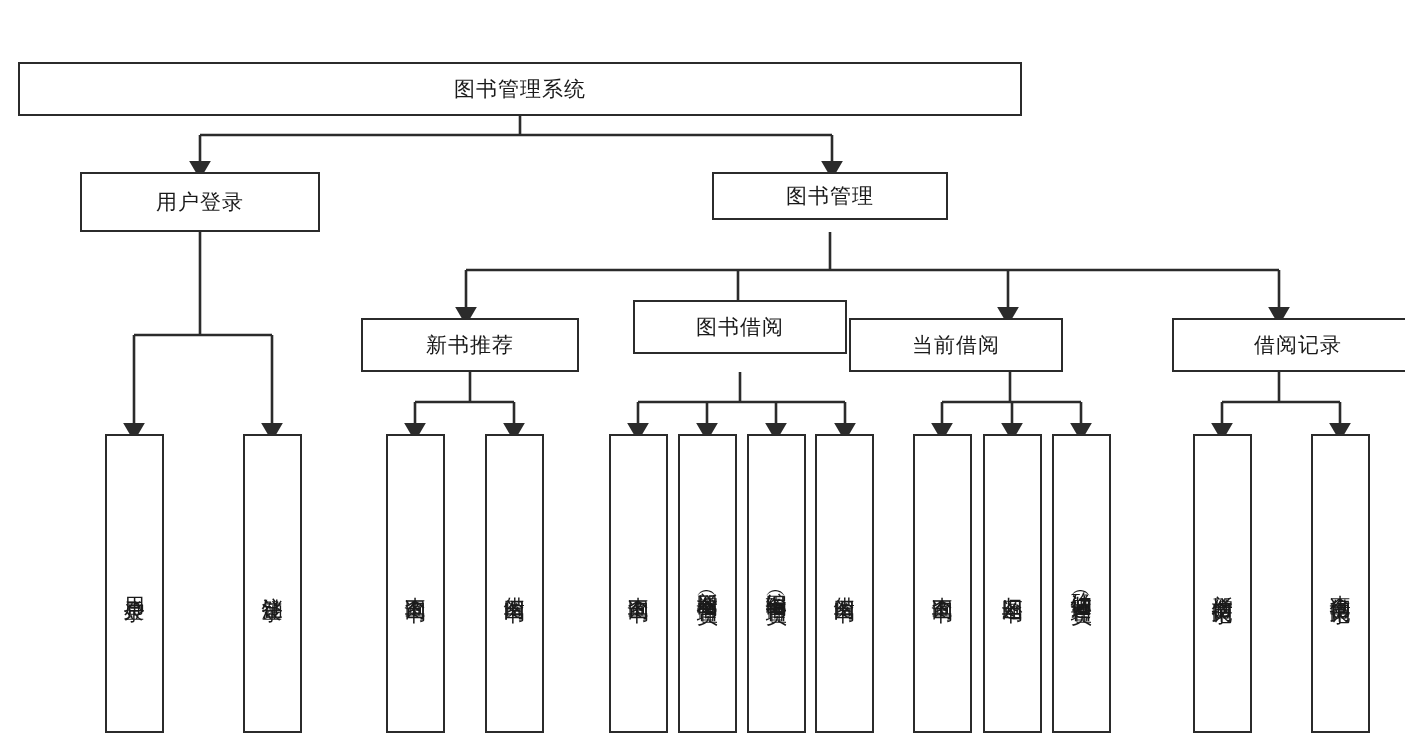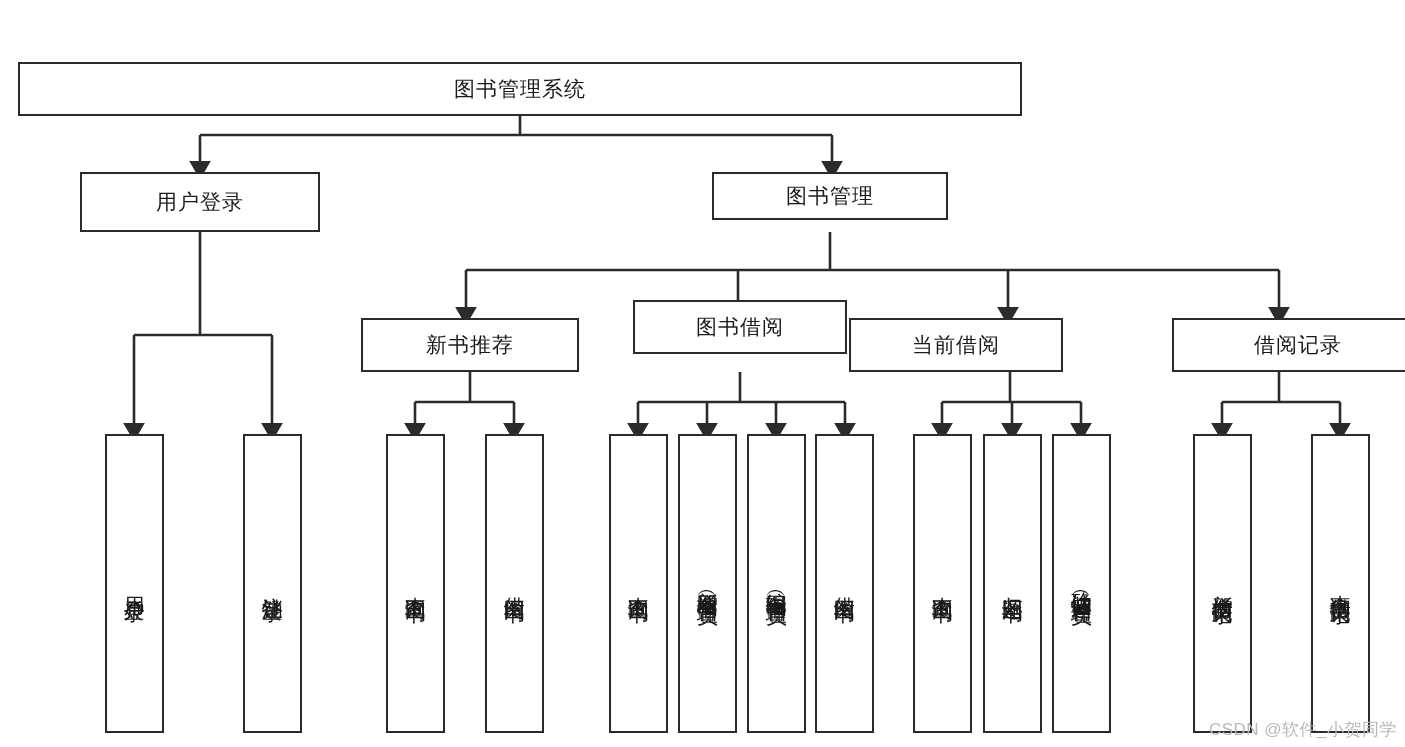--- a/index.html
+++ b/index.html
@@ -178,15 +178,14 @@
     <span class="vtext">确认归还（管理员）</span>
   </div>
 
   <div class="node node-v" style="left:1193px; top:434px; width:59px; height:299px;">
     <span class="vtext">新增借阅记录</span>
   </div>
   <div class="node node-v" style="left:1311px; top:434px; width:59px; height:299px;">
     <span class="vtext">查询借阅记录</span>
   </div>
 
-  <div class="watermark">CSDN @软件_小贺同学</div>
 
 </div>
 
 </body></html>

